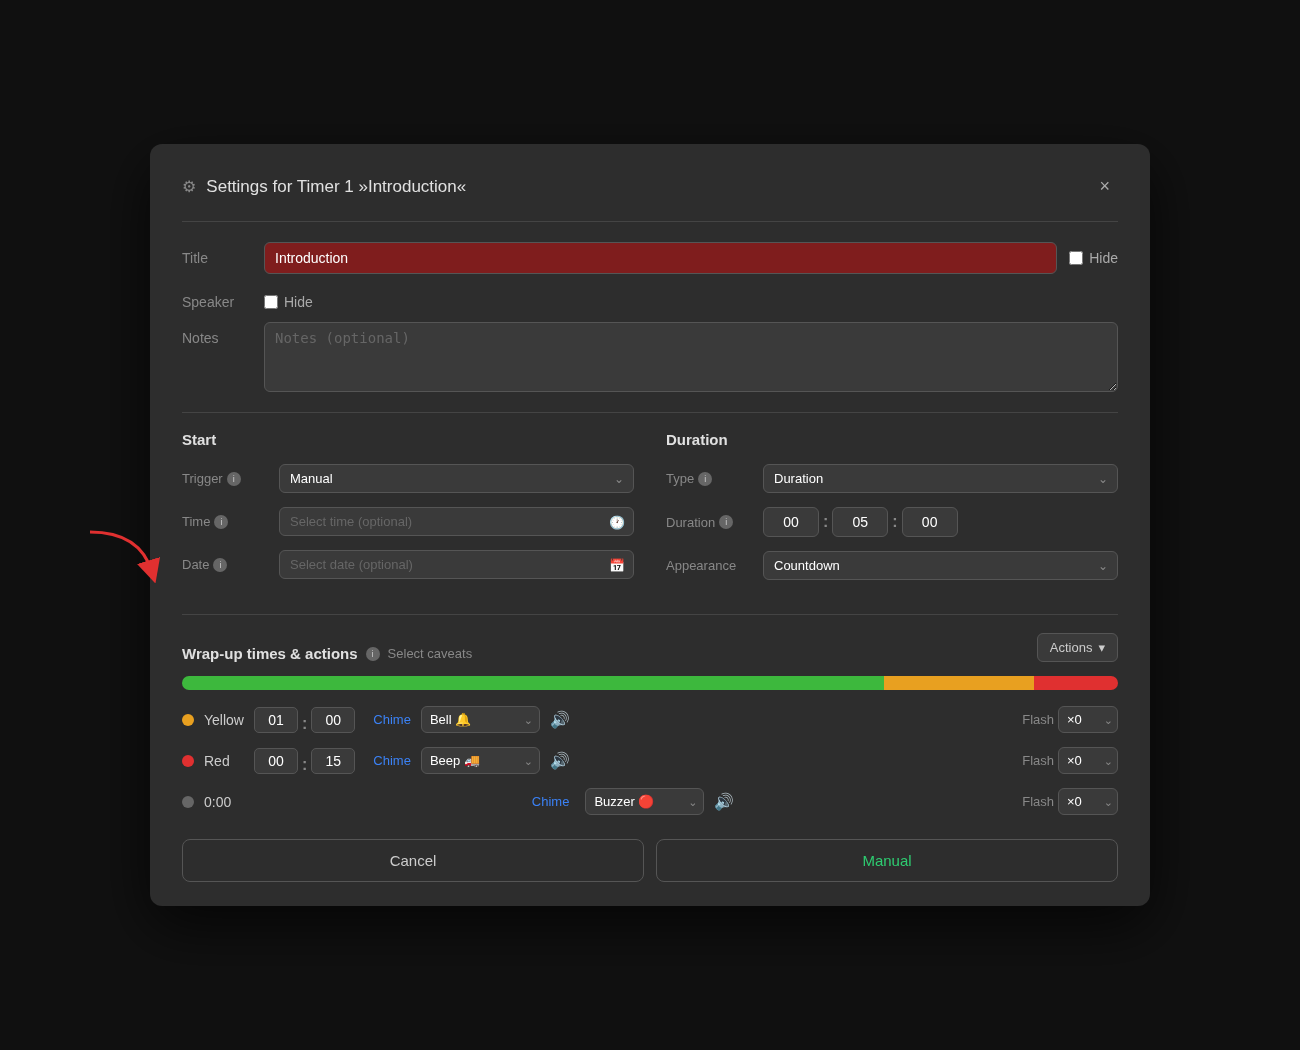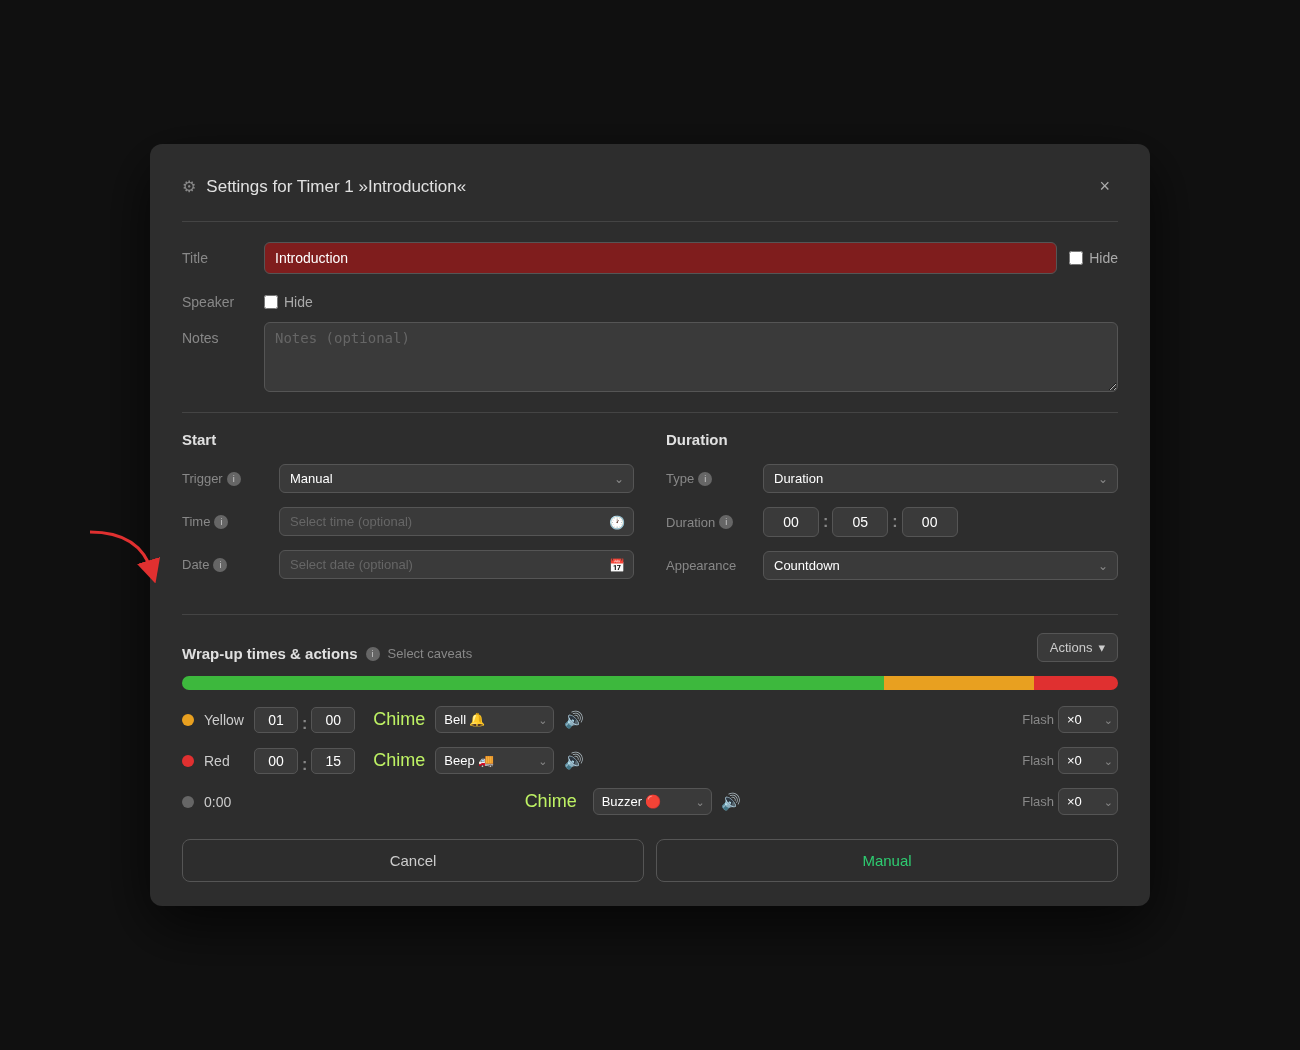--- a/index.html
+++ b/index.html
@@ -311,22 +311,22 @@
       font-weight: 500;
       width: 44px;
       padding: 4px 0;
       text-align: center;
     }
     .t-sep {
       color: #888;
       font-weight: bold;
     }
     .chime-label {
-      color: #bef264;
-      font-size: 18px;
+      color: #3b82f6;
+      font-size: 13px;
       margin-left: 8px;
     }
     .chime-select-wrapper {
       position: relative;
       width: 119px;
     }
     .chime-select-wrapper select {
       width: 100%;
       background: #3a3a3a;
       border: 1px solid #555;

